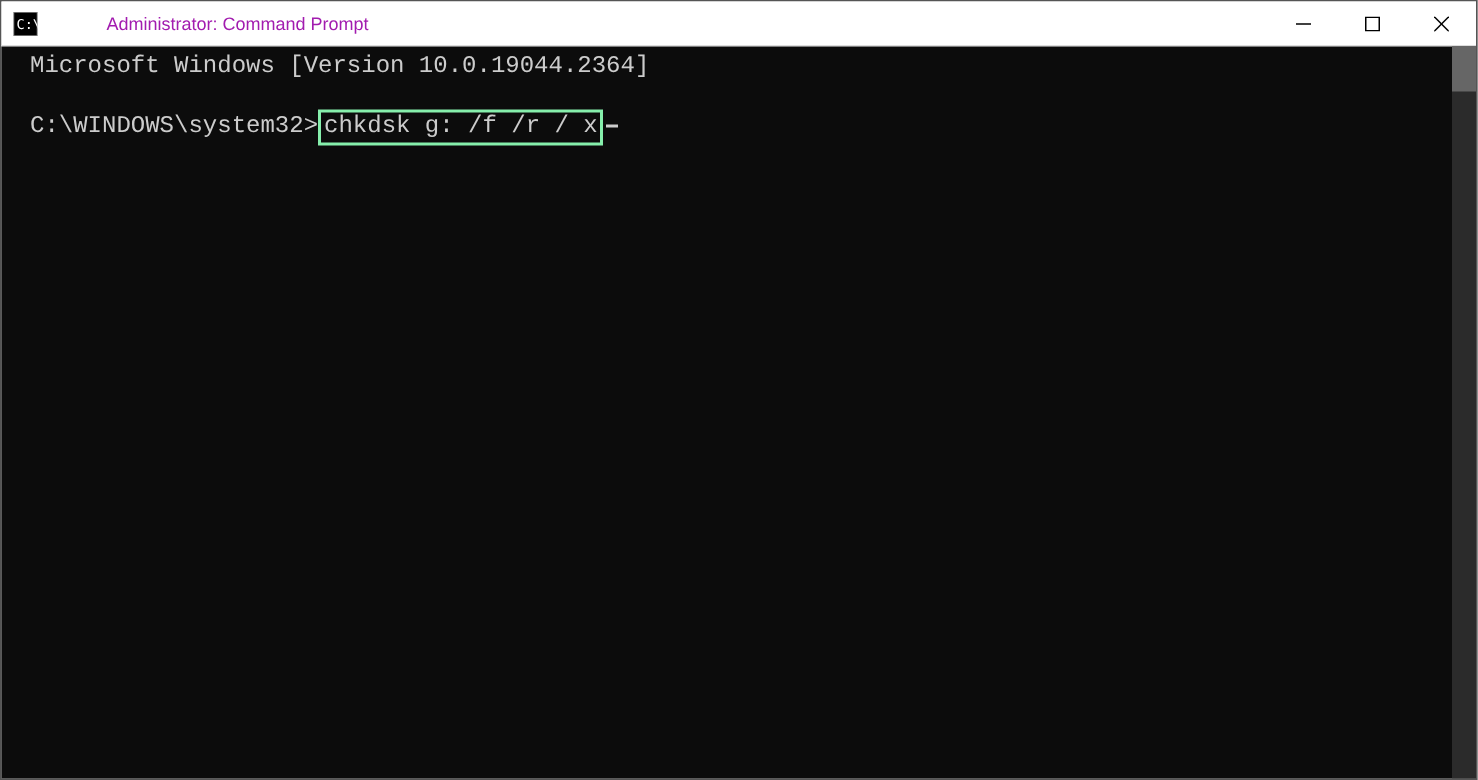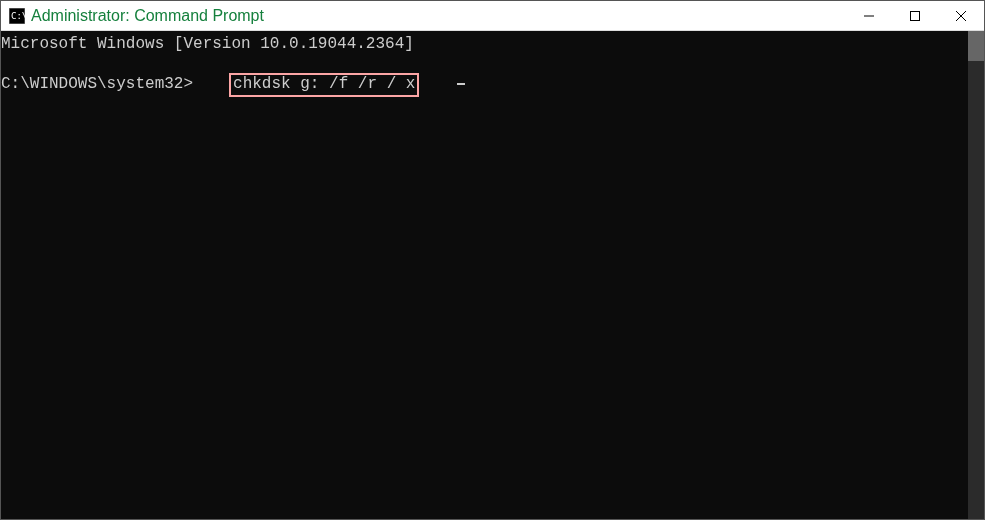--- a/index.html
+++ b/index.html
@@ -36,23 +36,24 @@
       margin-right: 6px;
       display: flex;
       align-items: center;
       justify-content: center;
     }
     .titlebar-icon svg {
       width: 16px;
       height: 16px;
     }
     .titlebar-text {
-      font-size: 16px;
-      color: #15803d;
+      font-size: 12px;
+      color: #a21caf;
       flex: 1;
+      margin-left: 40px;
     }
     .window-controls {
       display: flex;
       height: 100%;
     }
     .window-control {
       width: 46px;
       height: 100%;
       display: flex;
       align-items: center;
@@ -62,36 +63,35 @@
     .window-control svg {
       width: 10px;
       height: 10px;
     }
     .terminal {
       flex: 1;
       background: #0c0c0c;
       font-family: Consolas, "Courier New", monospace;
       font-size: 16px;
       color: #cccccc;
-      padding: 4px 0;
+      padding: 4px 19px;
       position: relative;
       line-height: 1.2;
       overflow: hidden;
     }
     .terminal-line {
       white-space: pre;
     }
     .prompt-line {
       display: flex;
       align-items: center;
       white-space: pre;
-      gap: 36px;
     }
     .highlight-box {
-      border: 2px solid #fca5a5;
+      border: 2px solid #86efac;
       padding: 0 2px;
       display: inline-block;
     }
     .cursor {
       display: inline-block;
       width: 8px;
       height: 2px;
       background: #cccccc;
       margin-left: 2px;
       vertical-align: bottom;

